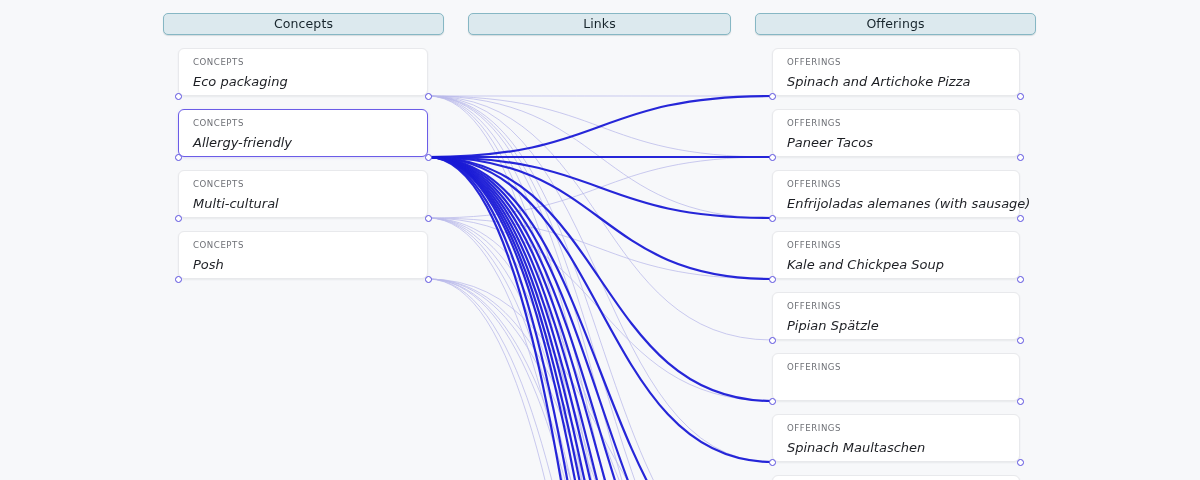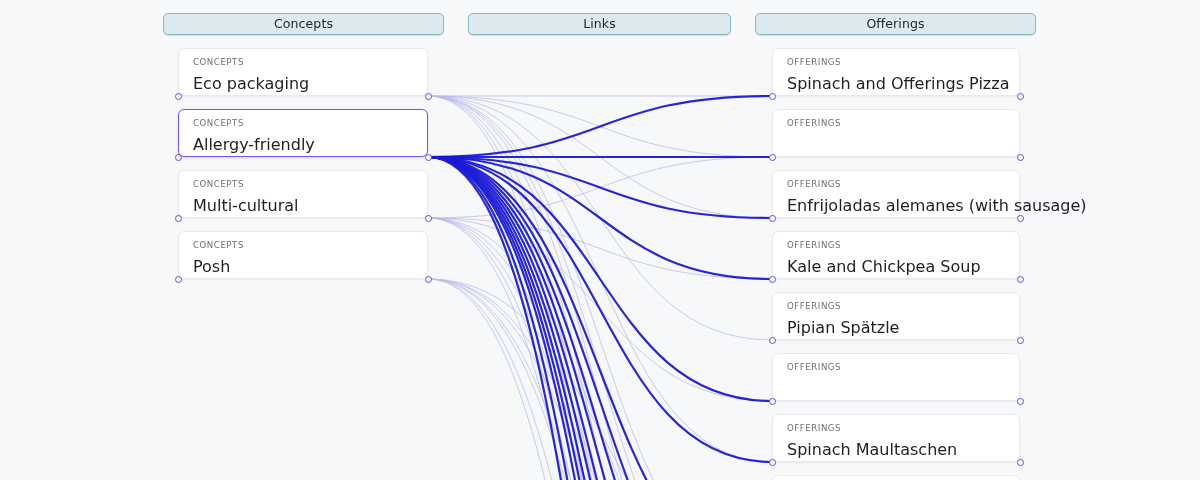--- a/index.html
+++ b/index.html
@@ -72,24 +72,25 @@
   .node .kind {
     font-size: 8.6px;
     letter-spacing: 0.55px;
     color: #6e7076;
     text-transform: uppercase;
     line-height: 1;
     margin-bottom: 8px;
     white-space: nowrap;
   }
   .node .title {
-    font-size: 16px;
+    font-size: 13px;
     color: #1d1f24;
     line-height: 1.15;
     white-space: nowrap;
+    font-style: italic;
   }
 
   
   .port {
     position: absolute;
     width: 7px;
     height: 7px;
     border-radius: 50%;
     background: #ffffff;
     border: 1.4px solid #5a4fe0;
@@ -179,26 +180,27 @@
       <div class="node" style="left: 178px; top: 231px; width: 250px; height: 48px;">
         <div class="kind">CONCEPTS</div>
         <div class="title">Posh</div>
       </div>
       <div class="port" style="left: 174.5px; top: 275.5px;"></div>
       <div class="port" style="left: 424.5px; top: 275.5px;"></div>
     </div>
   <div id="nodes-offerings">
       <div class="node" style="left: 772px; top: 48px; width: 248px; height: 48px;">
         <div class="kind">OFFERINGS</div>
-        <div class="title">Spinach and Offerings Pizza</div>
+        <div class="title">Spinach and Artichoke Pizza</div>
       </div>
       <div class="port" style="left: 768.5px; top: 92.5px;"></div>
       <div class="port" style="left: 1016.5px; top: 92.5px;"></div>
       <div class="node" style="left: 772px; top: 109px; width: 248px; height: 48px;">
         <div class="kind">OFFERINGS</div>
+        <div class="title">Paneer Tacos</div>
       </div>
       <div class="port" style="left: 768.5px; top: 153.5px;"></div>
       <div class="port" style="left: 1016.5px; top: 153.5px;"></div>
       <div class="node" style="left: 772px; top: 170px; width: 248px; height: 48px;">
         <div class="kind">OFFERINGS</div>
         <div class="title">Enfrijoladas alemanes (with sausage)</div>
       </div>
       <div class="port" style="left: 768.5px; top: 214.5px;"></div>
       <div class="port" style="left: 1016.5px; top: 214.5px;"></div>
       <div class="node" style="left: 772px; top: 231px; width: 248px; height: 48px;">

